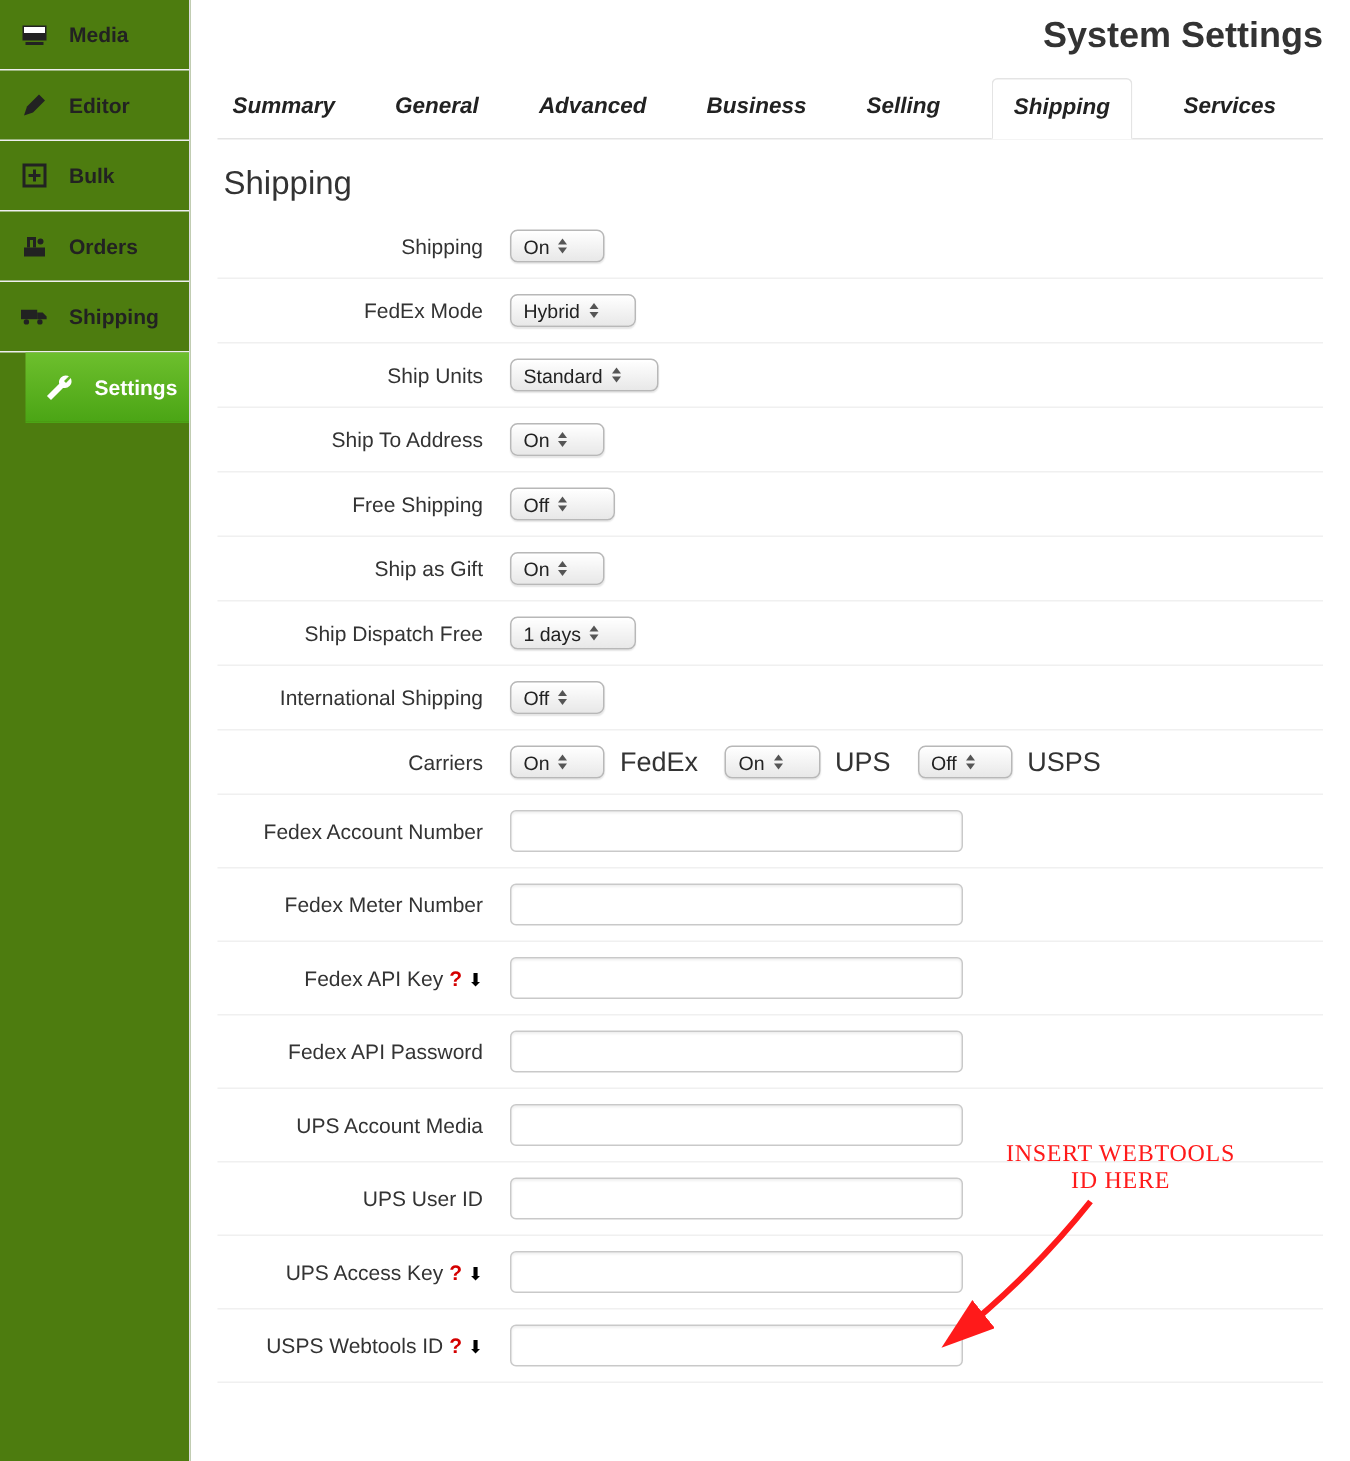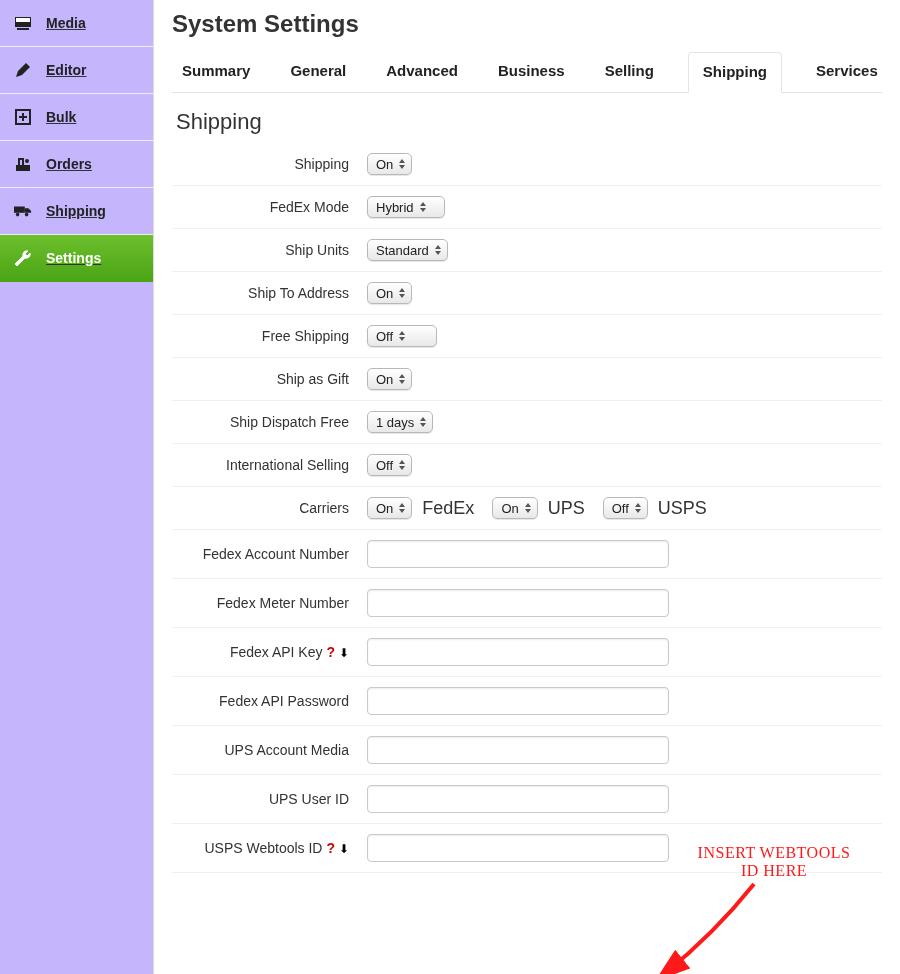--- a/index.html
+++ b/index.html
@@ -8,57 +8,59 @@
     font-size: 14px;
     color: #333;
     background: #fff;
     width: 900px;
     height: 974px;
     overflow: hidden;
   }
   .layout { display: flex; height: 100%; }
   
   .sidebar {
-    width: 154px;
-    background: #c4b5fd;
+    width: 127px;
+    background: #4d7c0f;
     border-right: 1px solid #ddd;
-    text-decoration: underline;
   }
   .side-item {
     display: flex;
     align-items: center;
     padding: 14px 14px;
     border-bottom: 1px solid #eee;
     cursor: pointer;
     font-weight: 700;
     color: #222;
   }
   .side-item .icon {
     width: 18px; height: 18px; margin-right: 14px;
     display: inline-flex; align-items: center; justify-content: center;
   }
   .side-item.active {
     background: linear-gradient(#6dbf2d, #4ba515);
     color: #fff;
     border-bottom-color: #4ba515;
+    margin-left: 17px;
   }
   .side-item.active .icon svg { fill: #fff; stroke: #fff; }
   
   .main { flex: 1; padding: 0 18px 20px 18px; overflow-y: auto; }
   .page-title {
     font-size: 24px;
     font-weight: 800;
     margin: 10px 0 14px 0;
+    text-align: right;
   }
   
   .tabs {
     display: flex;
     gap: 28px;
     border-bottom: 1px solid #e4e4e4;
     padding: 0 4px;
+    font-style: italic;
   }
   .tab {
     font-weight: 700;
     font-size: 15px;
     padding: 10px 6px 12px 6px;
     cursor: pointer;
     color: #222;
   }
   .tab.active {
     background: #fff;
@@ -93,21 +95,21 @@
     align-items: center;
     gap: 18px;
   }
   .aqua-select {
     display: inline-flex;
     align-items: center;
     background: linear-gradient(#fff, #e8e8e8);
     border: 1px solid #b8b8b8;
     border-radius: 5px;
     height: 22px;
-    padding: 0 6px 0 8px;
+    padding: 0 24px 0 8px;
     font-size: 13px;
     color: #222;
     box-shadow: inset 0 1px 0 #fff, 0 1px 1px rgba(0,0,0,.1);
     cursor: pointer;
     white-space: nowrap;
   }
   .aqua-select .caret {
     display: inline-flex; flex-direction: column; margin-left: 6px; line-height: 0;
   }
   .aqua-select .caret span {
@@ -315,21 +317,21 @@
           <span>1 days</span>
           <span class="caret">
               <span class="up"></span>
               <span class="down"></span>
             </span>
         </div>
       </div>
     </div>
 
     <div class="form-row">
-      <div class="label">International Selling</div>
+      <div class="label">International Shipping</div>
       <div class="controls">
         <div class="aqua-select">
           <span>Off</span>
           <span class="caret">
               <span class="up"></span>
               <span class="down"></span>
             </span>
         </div>
       </div>
     </div>
@@ -404,29 +406,38 @@
         </div>
     </div>
     <div class="form-row">
       <div class="label">UPS User ID</div>
       <div class="controls">
           <input class="text-input" type="text" value="" style="">
         </div>
     </div>
     <div class="form-row">
       <div class="label">
+        <span>UPS Access Key</span><span class="help-q">?</span>
+        <span class="down-arrow">⬇</span>
+      </div>
+      <div class="controls">
+          <input class="text-input" type="text" value="" style="">
+        </div>
+    </div>
+    <div class="form-row">
+      <div class="label">
         <span>USPS Webtools ID</span><span class="help-q">?</span>
         <span class="down-arrow">⬇</span>
       </div>
       <div class="controls">
           <input class="text-input" type="text" value="" style="">
         </div>
     </div>
 
-    <div class="annotation" style="left:520px; top:844px; width:200px;">
+    <div class="annotation" style="left:520px; top:761px; width:200px;">
       <div>INSERT WEBTOOLS</div>
       <div>ID HERE</div>
       <svg class="arrow" width="120" height="120" style="left:-30px; top:30px;" viewBox="0 0 120 120">
         <defs>
             <marker id="ah" markerWidth="10" markerHeight="10" refX="6" refY="3" orient="auto">
           <path d="M0,0 L0,6 L9,3 Z" fill="#ff1a1a"></path>
             </marker>
           </defs>
         <path d="M110,10 Q70,60 20,100" stroke="#ff1a1a" stroke-width="4" fill="none" marker-end="url(#ah)"></path>
       </svg>

